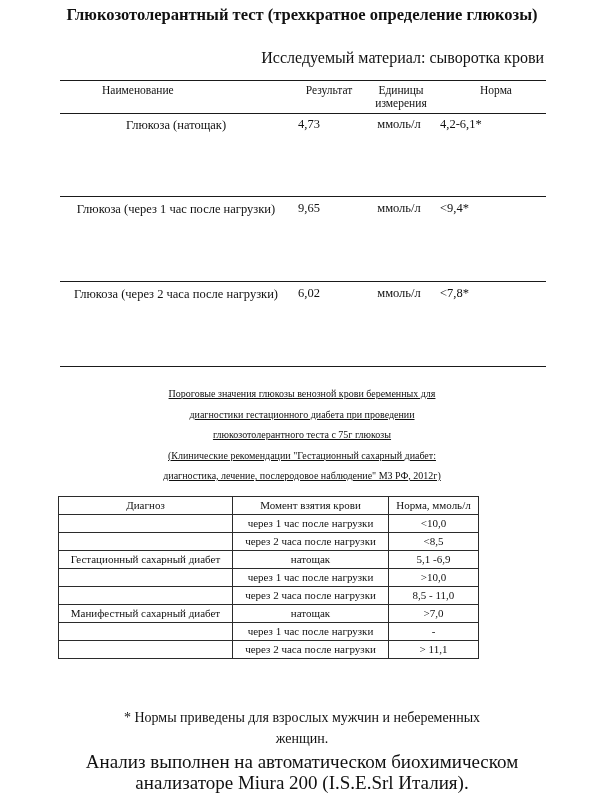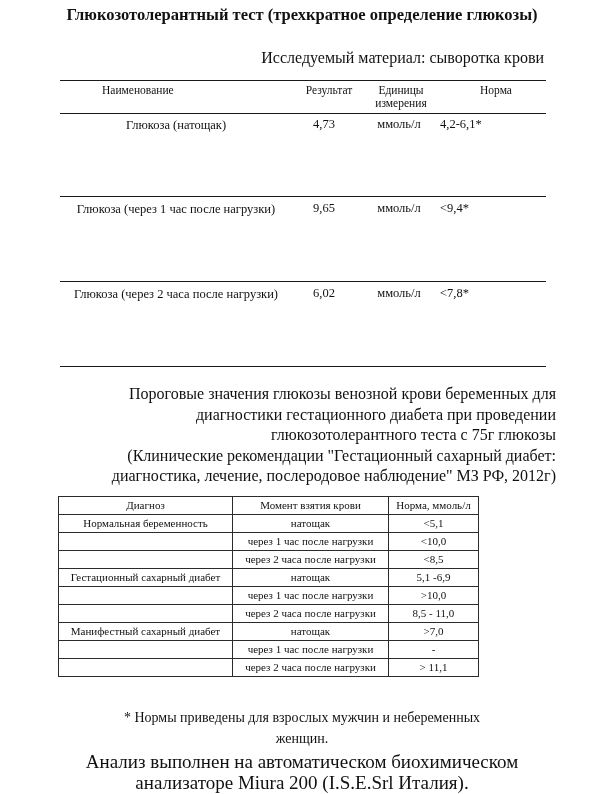--- a/index.html
+++ b/index.html
@@ -101,38 +101,39 @@
   }
   .res-row.row1 { top: 117px; }
   .res-row.row2 { top: 201px; }
   .res-row.row3 { top: 286px; }
 
   .res-row .c-name {
     position: absolute; left: 10px; width: 212px;
     text-align: center; line-height: 17px;
   }
   .res-row .c-result {
-    position: absolute; left: 238px; width: 52px; text-align: center;
+    position: absolute; left: 238px; width: 52px; text-align: left;
   }
   .res-row .c-units {
     position: absolute; left: 304px; width: 70px; text-align: center;
   }
   .res-row .c-norm {
     position: absolute; left: 380px; width: 110px; text-align: left;
   }
 
   
   .ref-caption {
     position: absolute;
     top: 384px;
     left: 48px;
     width: 508px;
-    text-align: right;
-    font-size: 16px;
+    text-align: center;
+    font-size: 10px;
     line-height: 20.5px;
+    text-decoration: underline;
   }
 
   
   table.ref-table {
     position: absolute;
     top: 496px;
     left: 58px;
     width: 420px;
     border-collapse: collapse;
     font-size: 11px;
@@ -234,25 +235,20 @@
       </colgroup>
     <thead>
       <tr>
         <th>Диагноз</th>
         <th>Момент взятия крови</th>
         <th>Норма, ммоль/л</th>
       </tr>
     </thead>
     <tbody>
       <tr>
-        <td>Нормальная беременность</td>
-        <td>натощак</td>
-        <td>&lt;5,1</td>
-      </tr>
-      <tr>
         <td></td>
         <td>через 1 час после нагрузки</td>
         <td>&lt;10,0</td>
       </tr>
       <tr>
         <td></td>
         <td>через 2 часа после нагрузки</td>
         <td>&lt;8,5</td>
       </tr>
       <tr>

